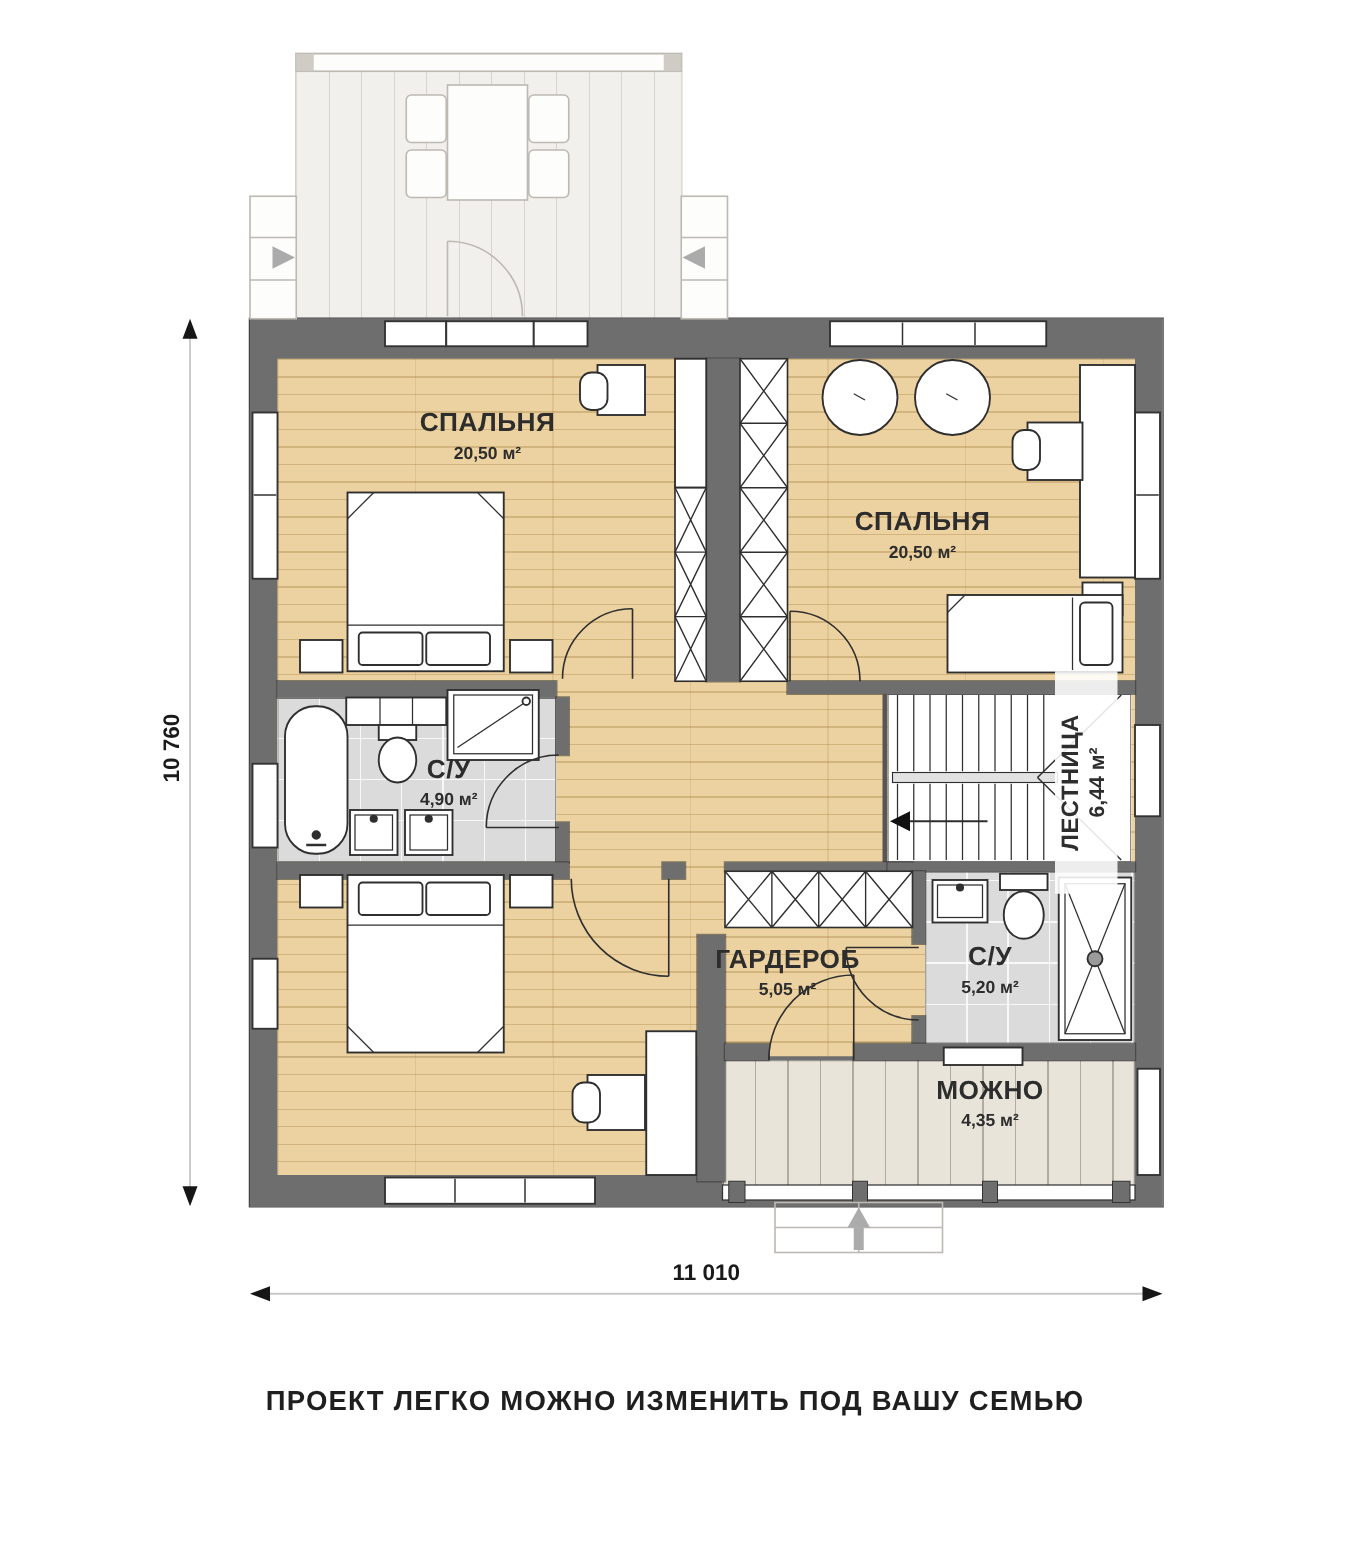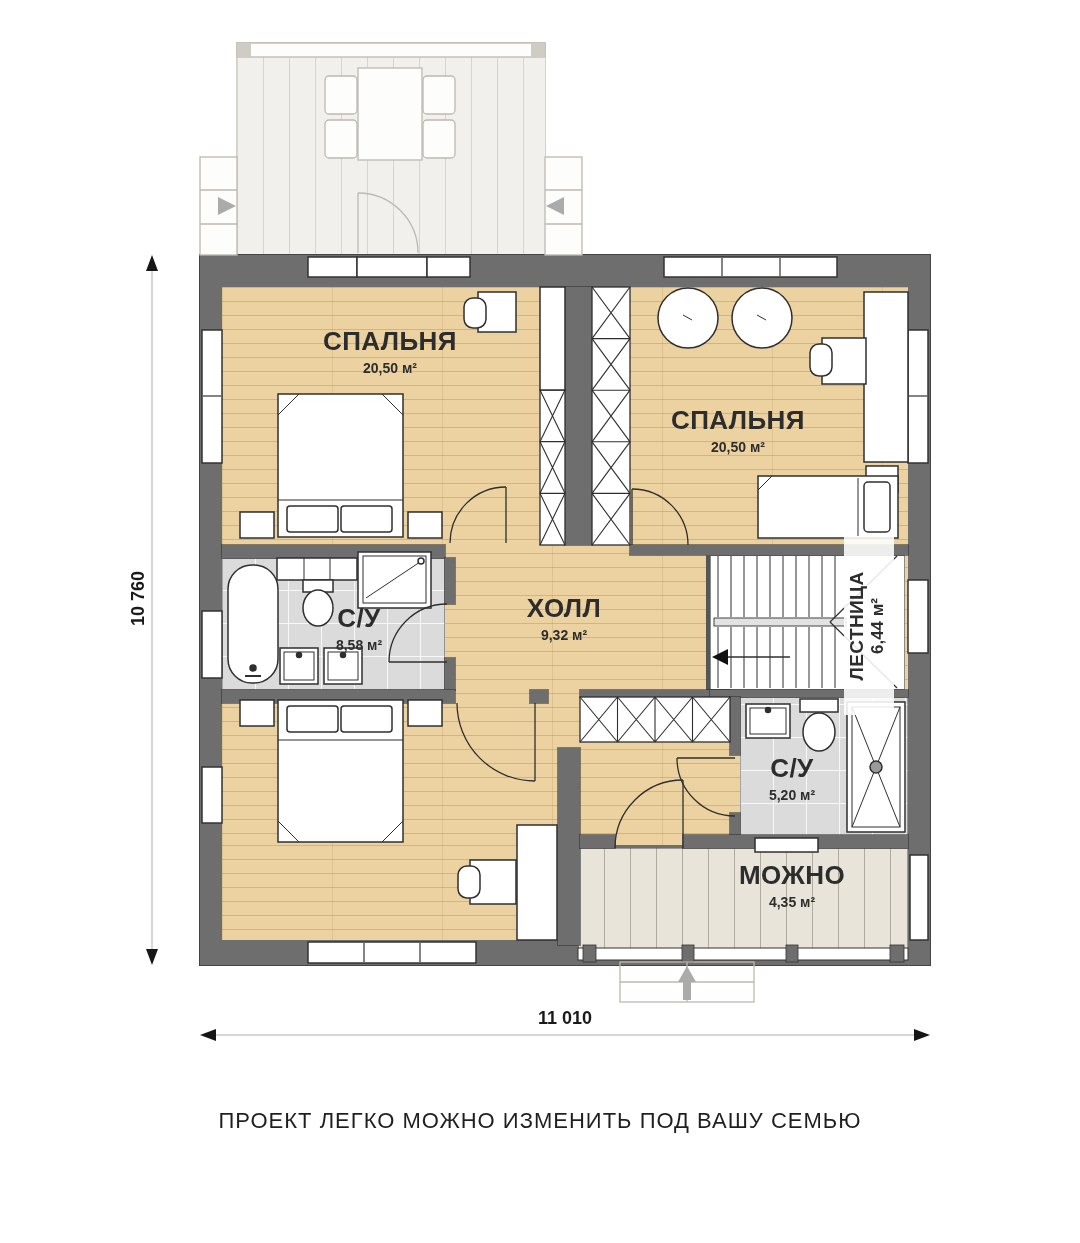--- a/index.html
+++ b/index.html
@@ -34,40 +34,40 @@
   .doors line{stroke:#2f2f2f;stroke-width:1.3;}
   .ghost rect,.ghost path,.ghost line{stroke:#bdb9b3;fill:none;stroke-width:1.3;}
   .ghost .fillwhite{fill:#fdfdfc;}
   .ghost .garrow{fill:#ababab;stroke:none;}
   .stairsg line{stroke:#2f2f2f;stroke-width:1;}
   .stairsg .diag{stroke-width:1.2;}
   .dimension line{stroke:#c9c9c9;stroke-width:1.5;}
   .dimension polygon{fill:#161616;}
   
   .room-label{position:absolute;text-align:center;font-weight:700;color:#2d2d2d;line-height:1.22;}
-  .rname{display:block;font-size:26px;letter-spacing:.4px;}
+  .rname{display:block;font-size:21px;letter-spacing:.4px;}
   .rarea{display:block;font-size:14px;margin-top:2px;}
   .lab-tl{left:290px;top:326px;width:200px;}
   .lab-tr{left:638px;top:405px;width:200px;}
   .lab-hall{left:464px;top:593px;width:200px;}
   .lab-bathl{left:259px;top:603px;width:200px;}
   .lab-ward{left:530px;top:755px;width:200px;}
   .lab-bathr{left:692px;top:753px;width:200px;}
   .lab-master{left:245px;top:858px;width:240px;}
   .lab-balc{left:692px;top:860px;width:200px;}
   .lab-stairs{left:780px;top:601px;width:170px;height:48px;transform:rotate(-90deg);
               background:rgba(255,255,255,.88);padding:1px 4px;}
   .lab-stairs .rname{font-size:19px;}
   .lab-stairs .rarea{font-size:17px;margin-top:0;}
   
   .dim-label{position:absolute;font-weight:700;font-size:18px;color:#1a1a1a;text-align:center;}
   .dim-v{left:93px;top:588px;width:90px;transform:rotate(-90deg);}
   .dim-h{left:480px;top:1008px;width:170px;text-align:center;}
   .caption{position:absolute;left:0;top:1108px;width:1080px;text-align:center;
-           font-weight:400;font-size:22px;letter-spacing:1px;color:#1f1f1f;}
+           font-weight:700;font-size:22px;letter-spacing:1px;color:#1f1f1f;}
 </style>
 </head>
 <body>
 
 <div id="root">
 
   <div class="abs terrace" style="left:237px;top:43px;width:308px;height:214px;"></div>
 
   <div class="abs plan-bg"></div>
 
@@ -298,32 +298,32 @@
   </svg>
 
   <div class="room-label lab-tl">
     <span class="rname">СПАЛЬНЯ</span>
     <span class="rarea">20,50 м²</span>
   </div>
   <div class="room-label lab-tr">
     <span class="rname">СПАЛЬНЯ</span>
     <span class="rarea">20,50 м²</span>
   </div>
-  <div class="room-label lab-hall">
-    <span class="rname">ХОЛЛ</span>
-    <span class="rarea">9,32 м²</span>
-  </div>
   <div class="room-label lab-bathl">
     <span class="rname">С/У</span>
-    <span class="rarea">8,58 м²</span>
+    <span class="rarea">4,90 м²</span>
   </div>
   <div class="room-label lab-stairs">
     <span class="rname">ЛЕСТНИЦА</span>
     <span class="rarea">6,44 м²</span>
   </div>
+  <div class="room-label lab-ward">
+    <span class="rname">ГАРДЕРОБ</span>
+    <span class="rarea">5,05 м²</span>
+  </div>
   <div class="room-label lab-bathr">
     <span class="rname">С/У</span>
     <span class="rarea">5,20 м²</span>
   </div>
   <div class="room-label lab-balc">
     <span class="rname">МОЖНО</span>
     <span class="rarea">4,35 м²</span>
   </div>
 
   <div class="dim-label dim-v">10 760</div>

